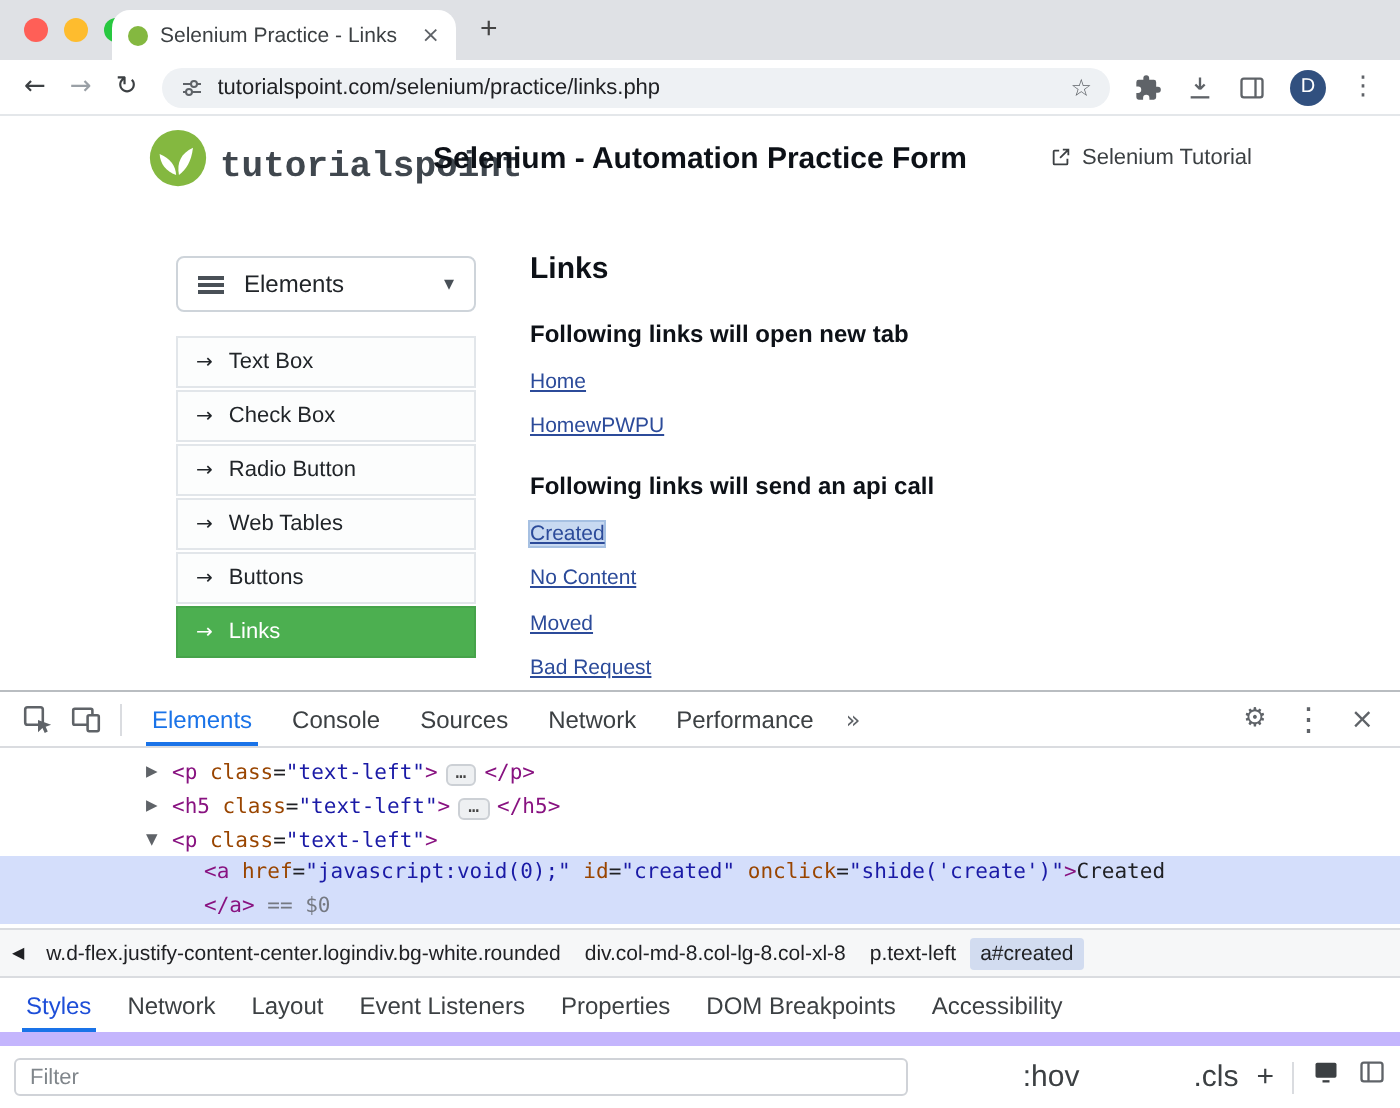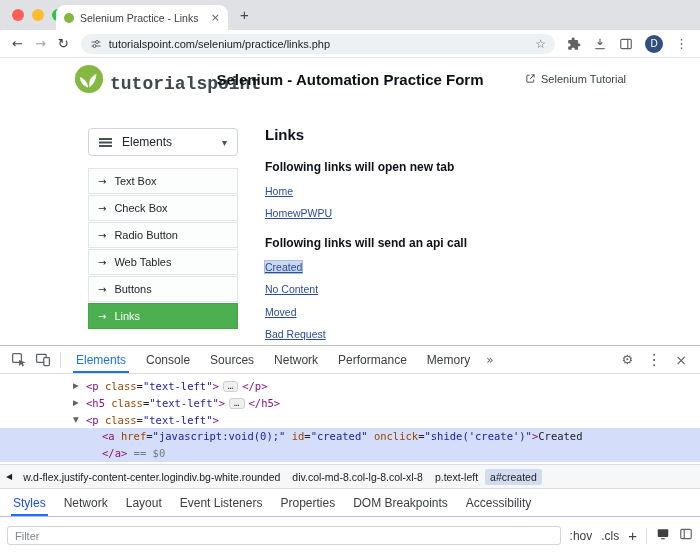--- a/index.html
+++ b/index.html
@@ -100,27 +100,27 @@
   .crumb.selected { background:#d2dcf0; }
 
   .styles-tabs { height:28px; flex:0 0 auto; border-top:1px solid #dadce0; display:flex;
                  align-items:stretch; padding:0 4px; }
   .st-tab { padding:0 9px; font-size:12px; color:#3c4043; display:flex; align-items:center;
             position:relative; white-space:nowrap; }
   .st-tab.active { color:#1d4ed8; }
   .st-tab.active::after { content:""; position:absolute; left:7px; right:7px; bottom:0;
                           height:2px; background:#1a73e8; }
 
-  .filter-row { flex:1; border-top:1px solid #c4b5fd; display:flex; align-items:center;
+  .filter-row { flex:1; border-top:7px solid #c4b5fd; display:flex; align-items:center;
                 padding:0 7px; gap:9px; }
   .filter-input { flex:1; height:19px; border:1px solid #d0d3d8; border-radius:3px;
                   font-size:11px; padding:0 7px; color:#202124; outline:none;
                   font-family:"Liberation Sans",sans-serif; }
   .filter-input::placeholder { color:#80868b; }
-  .toggle { font-size:12px; color:#3c4043; }
+  .toggle { font-size:15px; color:#3c4043;margin-left:48px; }
   .plusbtn { font-size:15px; color:#3c4043; line-height:1; }
   .fr-sep { width:1px; height:16px; background:#dadce0; }
 </style>
 </head>
 <body>
 
 <div class="window">
 
   <div class="tabstrip">
     <div class="traffic">
@@ -254,21 +254,20 @@
           <rect x="11" y="7" width="7" height="10" rx="1" fill="#fff" stroke="#5f6368" stroke-width="1.6"></rect>
         </svg>
       </span>
       <span class="dt-sep"></span>
       <div class="dt-tabs">
           <div class="dt-tab active">Elements</div>
           <div class="dt-tab">Console</div>
           <div class="dt-tab">Sources</div>
           <div class="dt-tab">Network</div>
           <div class="dt-tab">Performance</div>
-          <div class="dt-tab">Memory</div>
         </div>
       <span class="dt-more">»</span>
       <div class="dt-right">
         <span class="gear">⚙</span>
         <span>⋮</span>
         <span class="close-x">×</span>
       </div>
     </div>
 
     <div class="dom">

